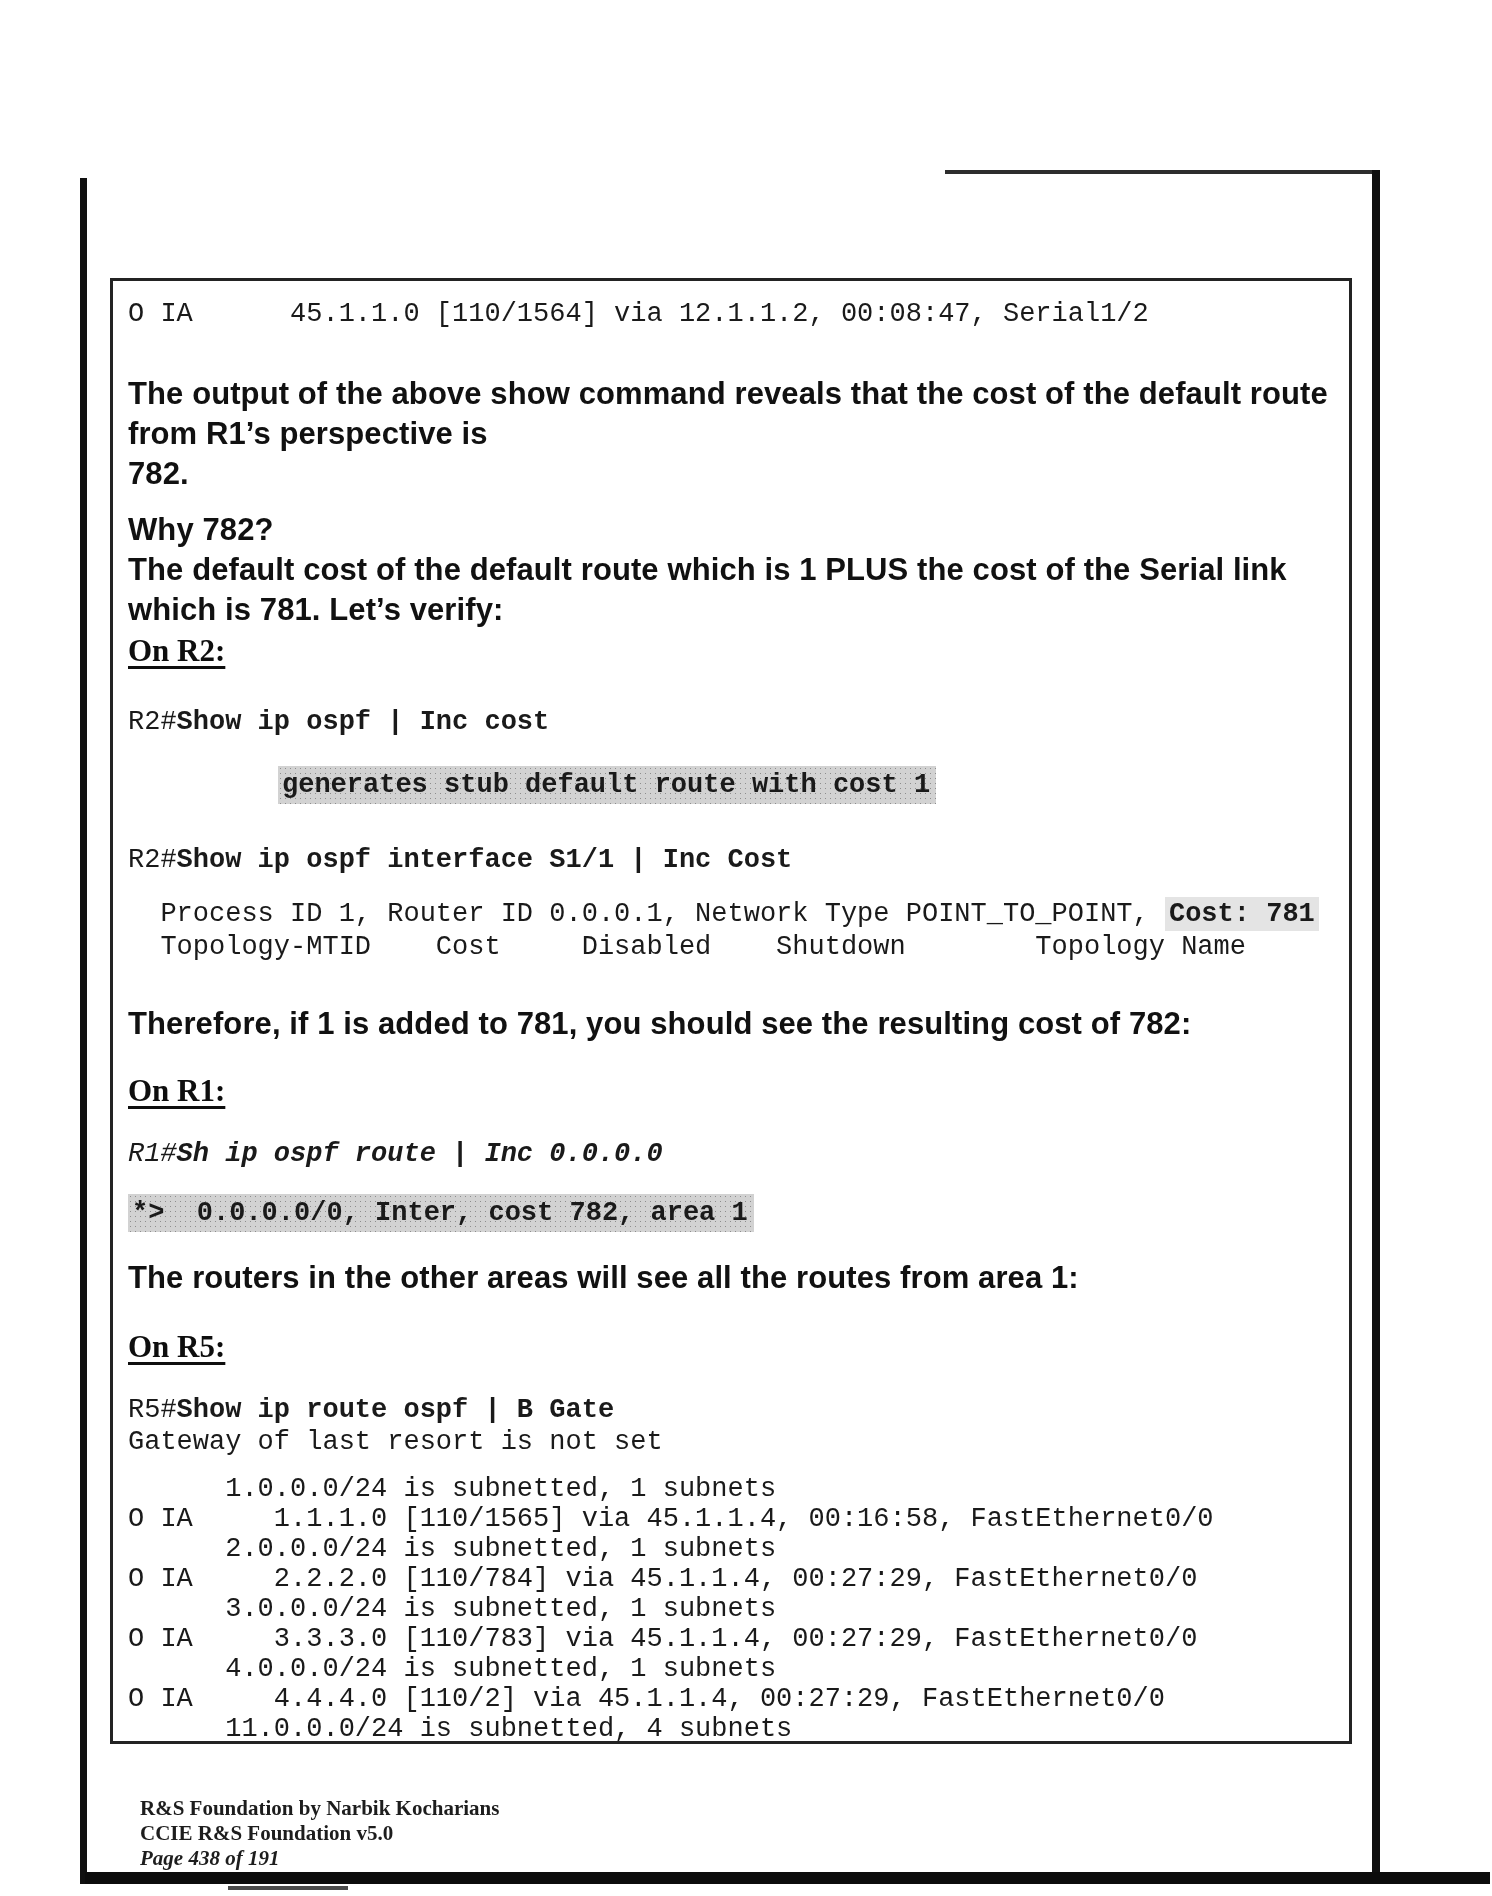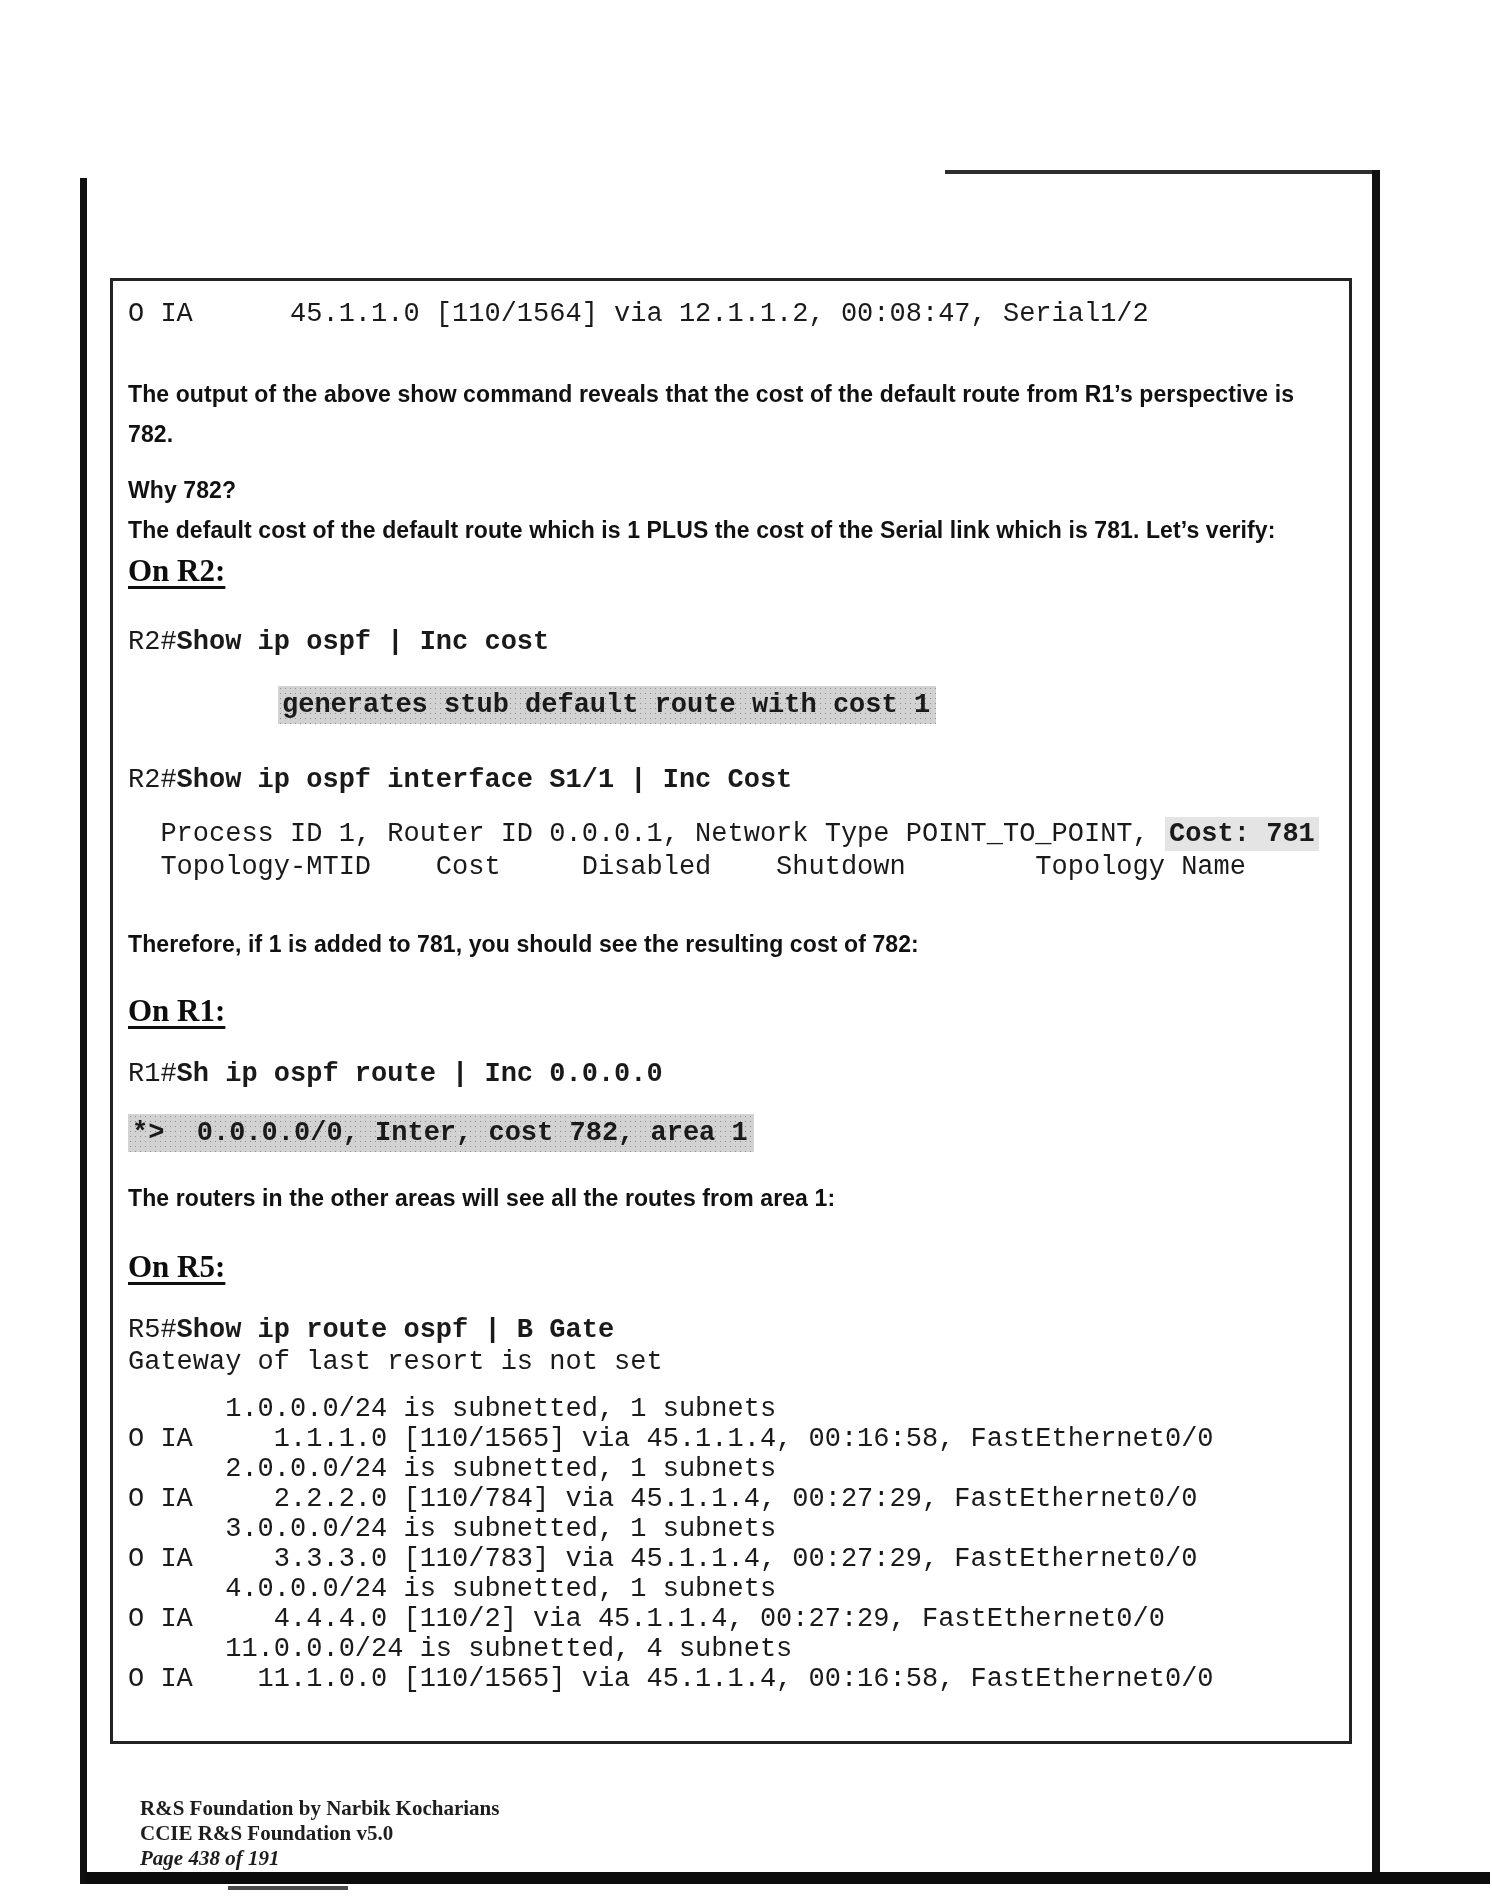--- a/index.html
+++ b/index.html
@@ -30,21 +30,21 @@
   .mono{
     font-family:"Liberation Mono", monospace;
     font-size:27px;
     line-height:32px;
     white-space:pre;
     color:#1a1a1a;
   }
   .mono-bold{font-weight:700;}
   .para{
     font-weight:700;
-    font-size:23px;
+    font-size:31px;
     line-height:40px;
     white-space:pre-line;
     color:#111111;
     letter-spacing:0.1px;
   }
   .heading{
     font-family:"Liberation Serif", serif;
     font-weight:700;
     font-size:31px;
     line-height:42px;
@@ -72,21 +72,21 @@
   
   .m-para1{margin-top:44px;}
   .m-para2{margin-top:16px;}
   .m-h-r2{}
   .m-cmd1{margin-top:34px;}
   .m-hl1{margin-top:28px;margin-left:150px;display:inline-block;}
   .m-cmd2{margin-top:40px;}
   .m-out{margin-top:22px;}
   .m-therefore{margin-top:40px;}
   .m-h-r1{margin-top:26px;}
-  .m-cmd3{margin-top:26px;}
+  .m-cmd3{margin-top:26px;font-style:italic;}
   .m-hl2{margin-top:24px;display:inline-block;}
   .m-routers{margin-top:26px;}
   .m-h-r5{margin-top:28px;}
   .m-cmd4{margin-top:26px;}
   .m-table{margin-top:16px;}
   .rowwrap{display:block;}
 
   
   .footer{
     position:absolute;left:140px;top:1796px;width:1250px;

